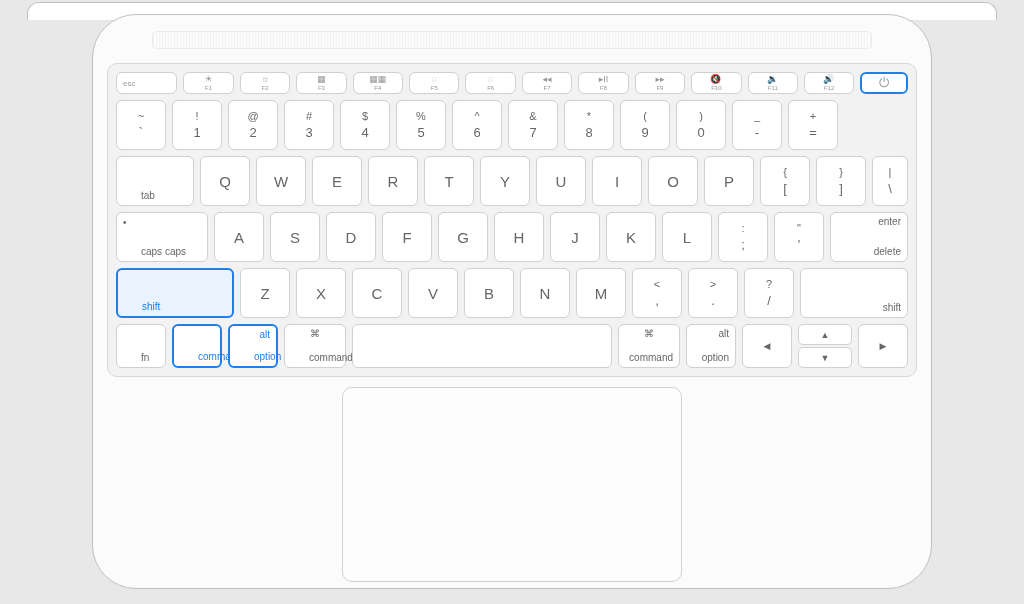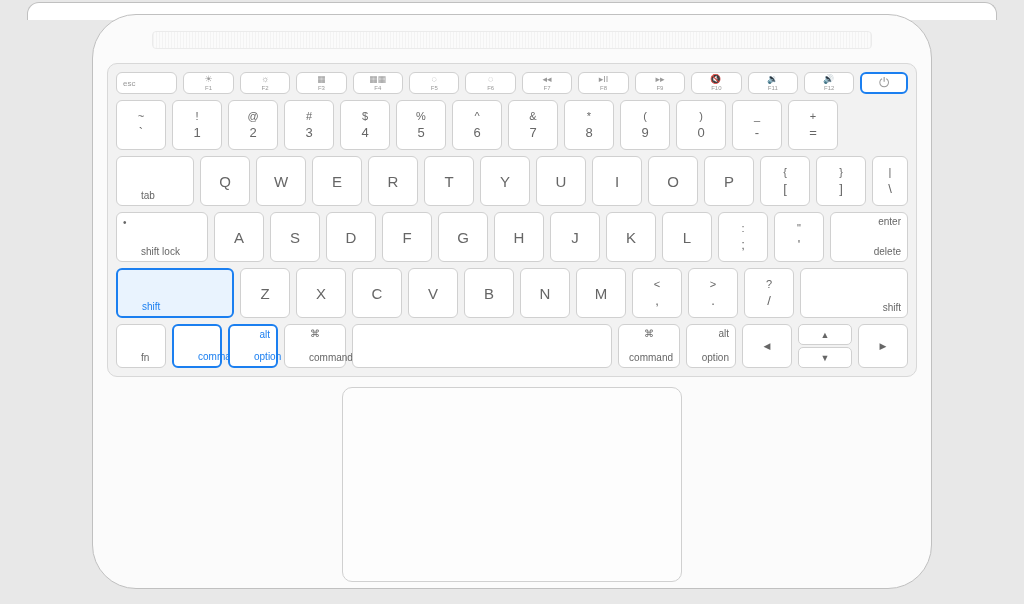--- a/index.html
+++ b/index.html
@@ -294,21 +294,21 @@
           </div>
         <div class="key dual" style="flex:1">
             <span class="top">|</span>
             <span class="bot">\</span>
           </div>
       </div>
 
       <div class="row r3">
         <div class="key" style="width:92px">
             <span class="label-tl">•</span>
-            <span class="label-bl">shift lock</span>
+            <span class="label-bl">caps caps</span>
           </div>
         <div class="key big" style="width:50px">
             <span>A</span>
           </div>
         <div class="key big" style="width:50px">
             <span>S</span>
           </div>
         <div class="key big" style="width:50px">
             <span>D</span>
           </div>

